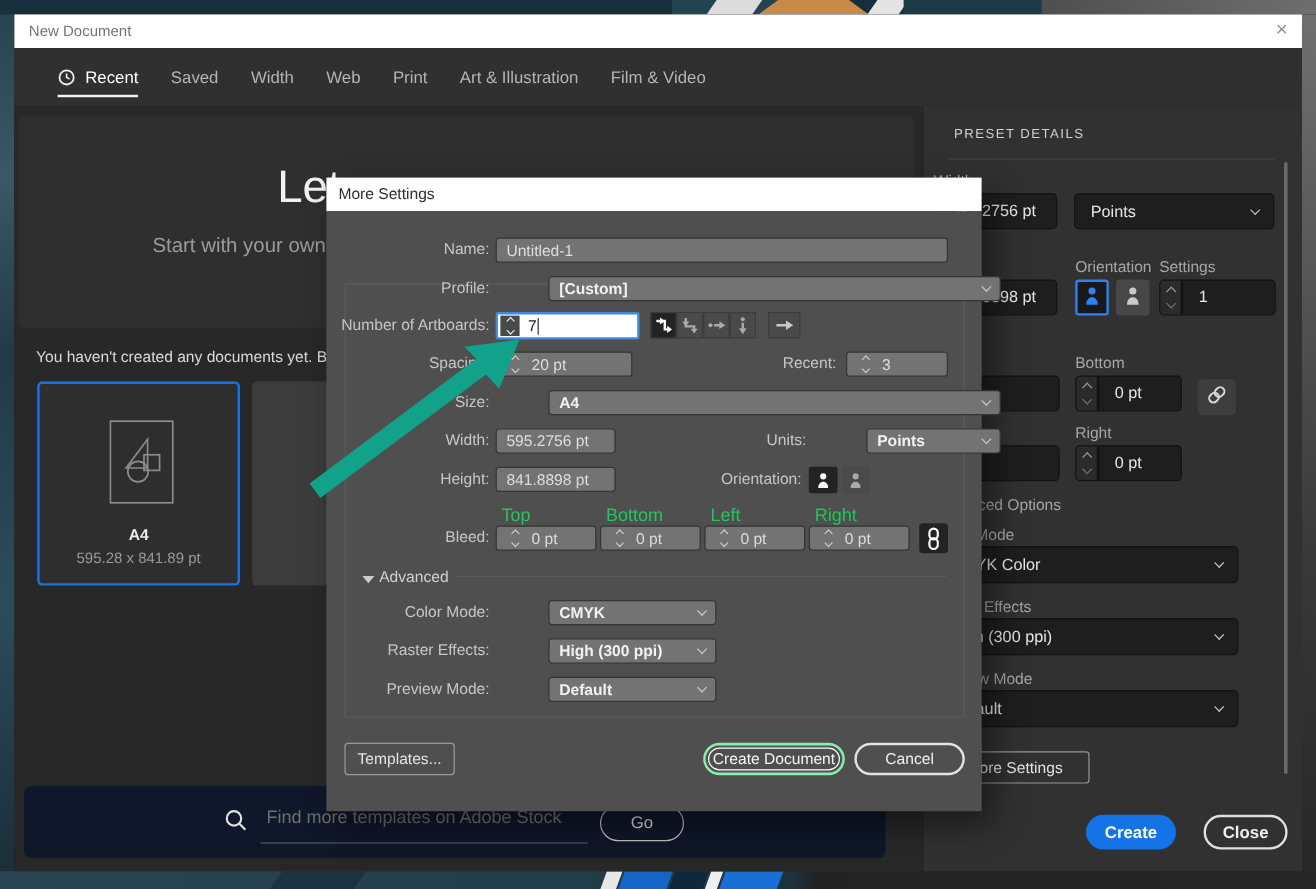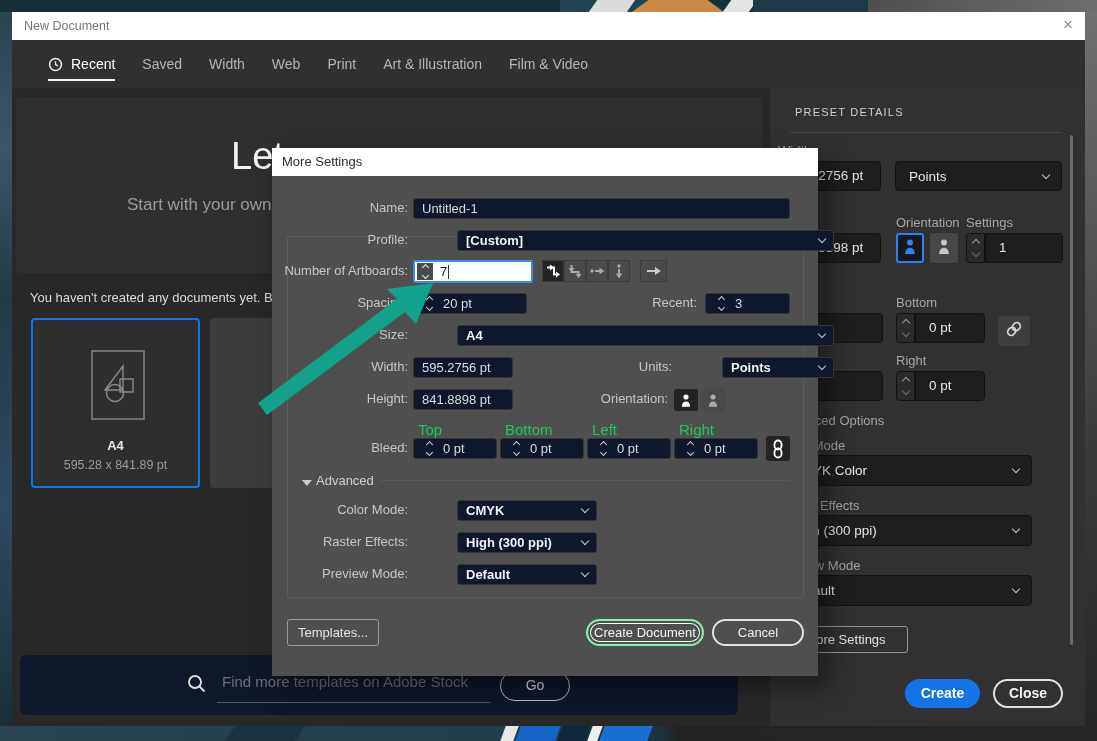--- a/index.html
+++ b/index.html
@@ -61,32 +61,32 @@
   display:flex; flex-direction:column; align-items:center; justify-content:center; gap:4px; }
 .pbtn-orient { position:absolute; width:28px; height:30px; border-radius:3px; display:flex; align-items:center; justify-content:center; }
 .o-portrait { background:#16181b; border:2px solid #2e82f0; }
 .o-landscape { background:#474747; }
 .chain-btn { position:absolute; width:32px; height:30px; background:#3e3e3e; border-radius:4px;
   display:flex; align-items:center; justify-content:center; }
 .ms-btn { position:absolute; left:13px; top:538px; width:125px; height:27px; border:1px solid #979797; border-radius:3px;
   color:#e2e2e2; font-size:13px; text-align:center; line-height:25px; }
 .create-btn { position:absolute; left:135px; top:591px; width:75px; height:29px; background:#1473e6; border-radius:15px;
   color:#ffffff; font-size:14px; font-weight:700; text-align:center; line-height:29px; }
-.close-btn { position:absolute; left:223px; top:591px; width:70px; height:29px; border:2px solid #e0e0e0; border-radius:15px;
+.close-btn { position:absolute; left:233px; top:591px; width:70px; height:29px; border:2px solid #e0e0e0; border-radius:15px;
   color:#f2f2f2; font-size:14px; font-weight:700; text-align:center; line-height:25px; }
 .pscroll { position:absolute; left:300px; top:47px; width:3px; height:510px; background:#6a6a6a; border-radius:2px; }
 
 
 .dialog { left:272px; top:148px; width:546px; height:528px; z-index:40; box-shadow:10px 12px 26px rgba(0,0,0,.45); }
 .dlg-head { position:absolute; left:0; top:0; width:546px; height:28px; background:#ffffff; }
 .dlg-title { position:absolute; left:10px; top:0; line-height:28px; font-size:13px; color:#2e2e2e; }
 .dlg-body { position:absolute; left:0; top:28px; width:546px; height:500px; background:#4f4f4f; }
 .fieldset { position:absolute; left:15px; top:60px; width:517px; height:362px; border:1px solid #5c5c5c; border-radius:2px; }
 .lbl { position:absolute; left:4px; width:132px; text-align:right; font-size:13px; color:#c6c6c6; }
-.f { position:absolute; height:21px; background:#0f172a; border:1px solid #353535; border-radius:3px;
+.f { position:absolute; height:21px; background:#737373; border:1px solid #353535; border-radius:3px;
   color:#dddddd; font-size:13px; display:flex; align-items:center; padding:0 8px; }
 .f.bold { color:#f2f2f2; font-weight:700; }
 .dd { justify-content:space-between;margin-left:44px; }
 .spin { display:flex; flex-direction:column; align-items:center; gap:3px; width:14px; margin-right:7px; }
 .chev { width:6px; height:6px; border-right:1.6px solid #c9c9c9; border-bottom:1.6px solid #c9c9c9;
   transform:rotate(45deg); margin-top:-3px; flex:none; }
 .sU { width:5px; height:5px; border-left:1.5px solid #cfcfcf; border-top:1.5px solid #cfcfcf; transform:rotate(45deg); }
 .sD { width:5px; height:5px; border-right:1.5px solid #cfcfcf; border-bottom:1.5px solid #cfcfcf; transform:rotate(45deg); }
 .pU { width:6px; height:6px; border-left:1.6px solid #9a9a9a; border-top:1.6px solid #9a9a9a; transform:rotate(45deg); }
 .pD { width:6px; height:6px; border-right:1.6px solid #6f6f6f; border-bottom:1.6px solid #6f6f6f; transform:rotate(45deg); }

